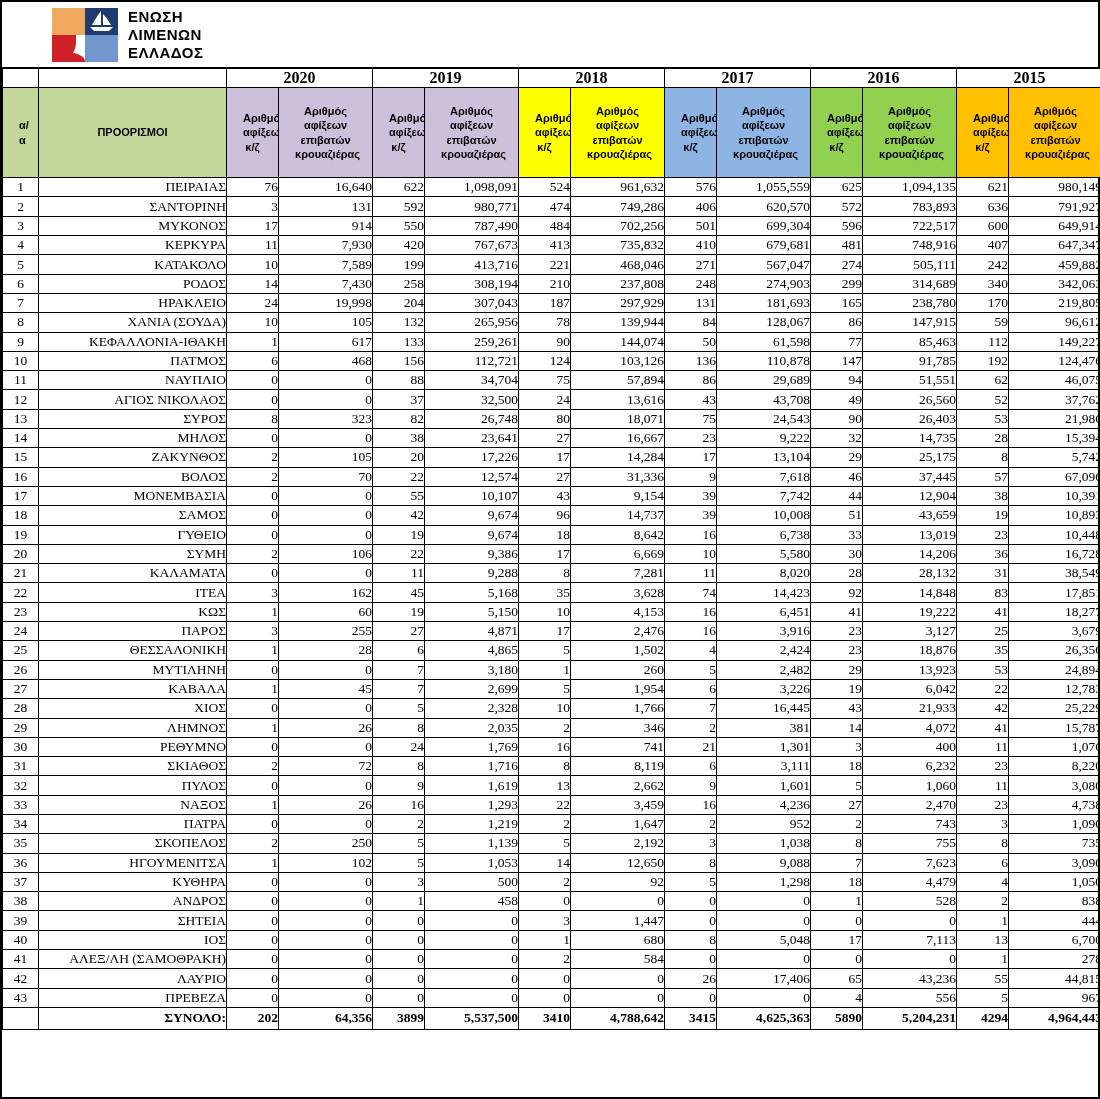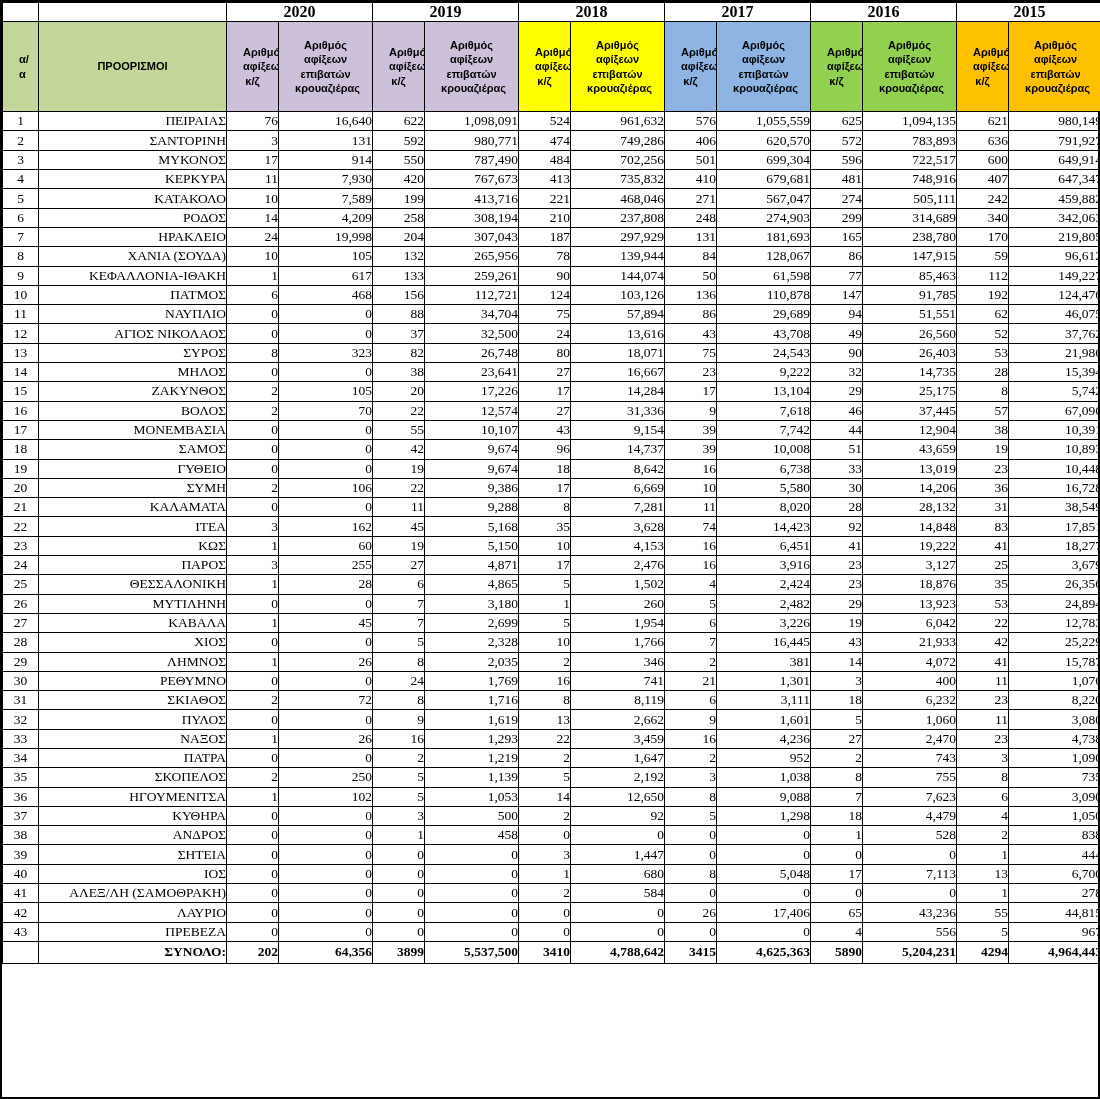--- a/index.html
+++ b/index.html
@@ -52,20 +52,39 @@
   td.idx{text-align:center;}
   td.dest{text-align:right;padding-left:3px;}
   td.num{text-align:right;padding-right:4px;}
   tr.total-row td{font-weight:bold;font-size:13.5px;height:22px;margin-top:8px;}
 </style>
 </head>
 <body>
 
 <div class="sheet">
 
+  <div class="logo-band">
+    <div class="logo-mark">
+      <div class="logo-q" style="background:#F0A95F"></div>
+      <div class="logo-q" style="background:#1F3C6E">
+        <svg viewBox="0 0 33 27">
+          <path d="M7 17 Q12 8 16 3 L16 17 Z" fill="#ffffff"></path>
+          <path d="M18 17 L18 6 Q23 11 26 17 Z" fill="#ffffff"></path>
+          <path d="M5 19 L28 19 L24 23 L9 23 Z" fill="#ffffff"></path>
+        </svg>
+      </div>
+      <div class="logo-q red-q" style="background:#ffffff;--red:#CE2027"></div>
+      <div class="logo-q" style="background:#7296CC"></div>
+    </div>
+    <div class="logo-text">
+      <div>ΕΝΩΣΗ</div>
+      <div>ΛΙΜΕΝΩΝ</div>
+      <div>ΕΛΛΑΔΟΣ</div>
+    </div>
+  </div>
 
 
   <table class="cruise" id="cruise-table">
       <colgroup>
         <col style="width: 36px;">
         <col style="width: 188px;">
         <col style="width: 52px;">
         <col style="width: 94px;">
         <col style="width: 52px;">
         <col style="width: 94px;">
@@ -182,21 +201,21 @@
           <td class="num">567,047</td>
           <td class="num">274</td>
           <td class="num">505,111</td>
           <td class="num">242</td>
           <td class="num">459,882</td>
         </tr>
         <tr class="data-row">
           <td class="idx">6</td>
           <td class="dest">ΡΟΔΟΣ</td>
           <td class="num">14</td>
-          <td class="num">4,209</td>
+          <td class="num">7,430</td>
           <td class="num">258</td>
           <td class="num">308,194</td>
           <td class="num">210</td>
           <td class="num">237,808</td>
           <td class="num">248</td>
           <td class="num">274,903</td>
           <td class="num">299</td>
           <td class="num">314,689</td>
           <td class="num">340</td>
           <td class="num">342,063</td>

